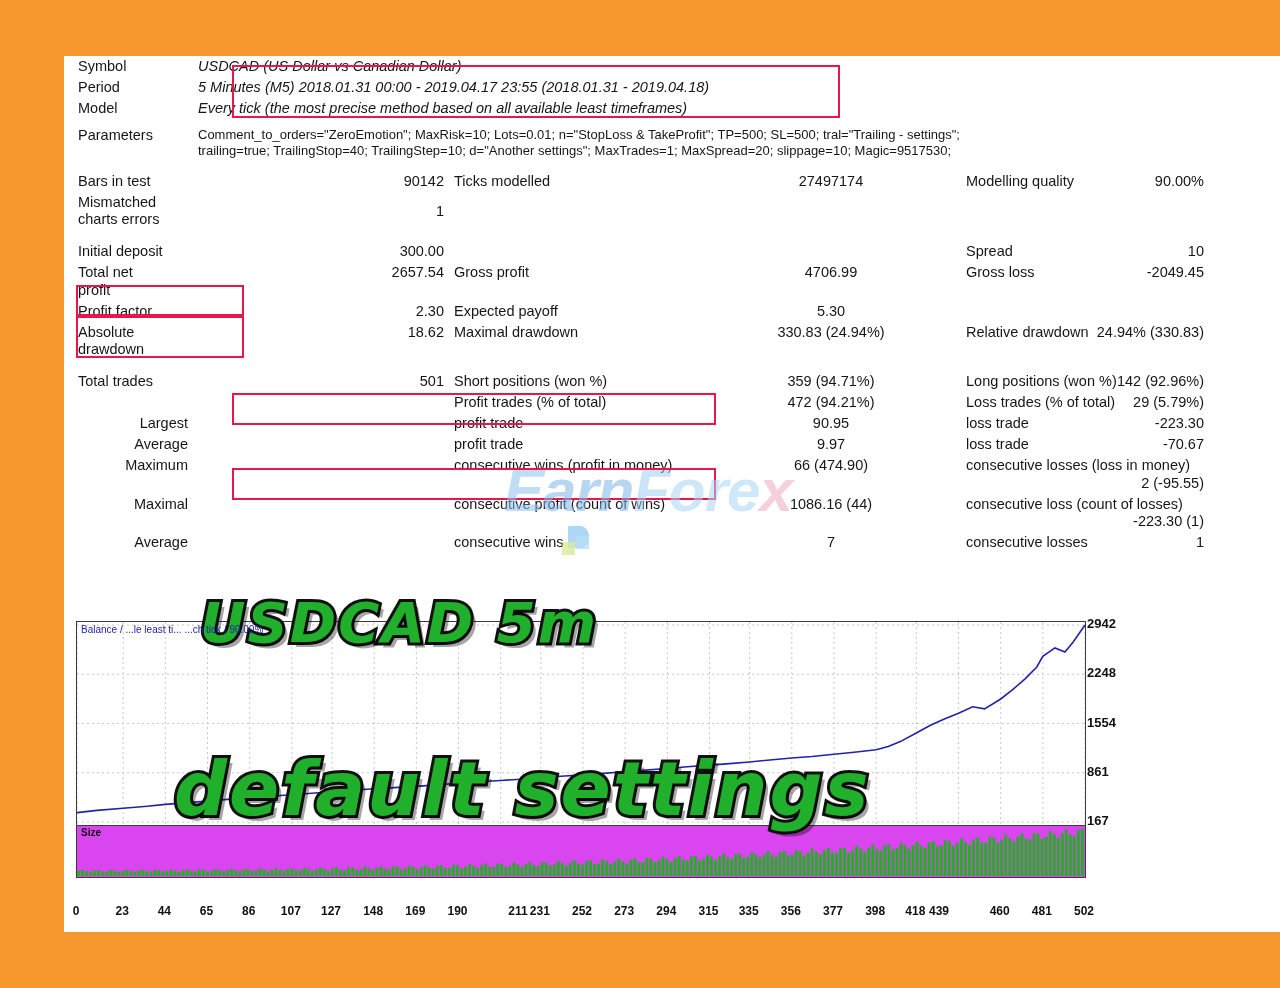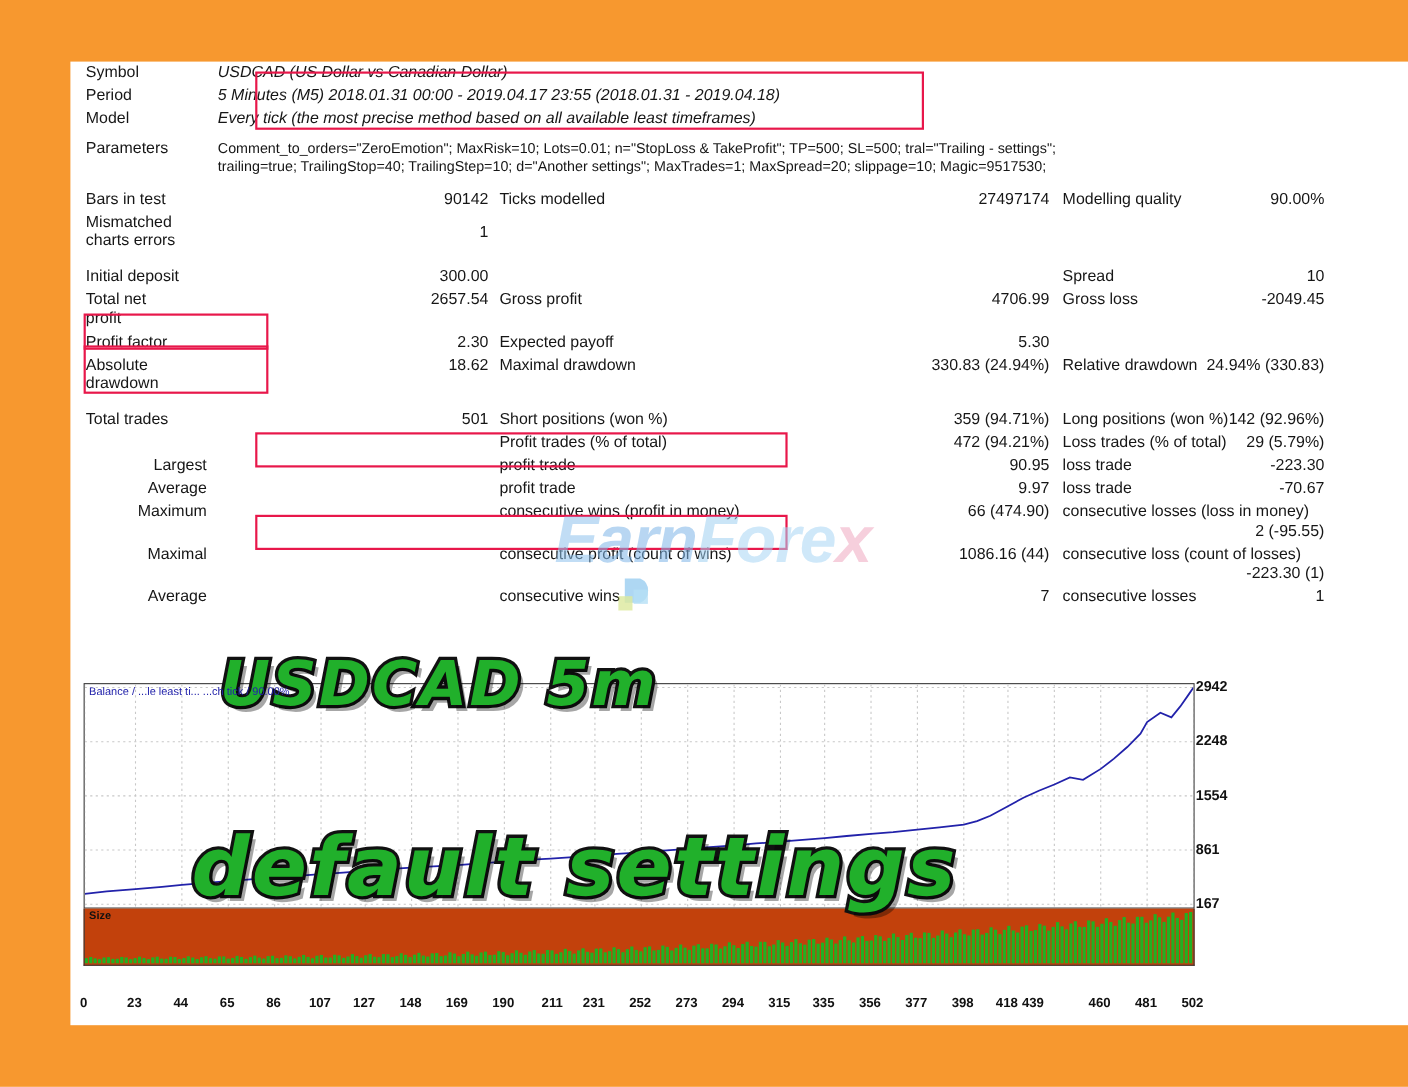--- a/index.html
+++ b/index.html
@@ -19,21 +19,21 @@
   
   .report{
     position:absolute;left:0;top:0;width:1152px;
     font-size:14.5px;color:#161616;
   }
   table.rep{border-collapse:collapse;width:1152px;table-layout:fixed;}
   table.rep td{padding:2px 4px;vertical-align:top;line-height:1.18;}
   .lbl{width:110px;text-align:left;padding-left:14px !important;}
   .val{width:66px;text-align:right;white-space:nowrap;}
   .lbl2{text-align:left;padding-left:6px !important;}
-  .val2{text-align:right;white-space:nowrap;padding-right:6px !important;}
+  .val2{text-align:center;white-space:nowrap;padding-right:6px !important;}
   .lbl3{text-align:left;padding-left:6px !important;}
   .wide{padding-left:6px !important;font-style:italic;}
   .params{font-size:13px;line-height:1.35;padding-left:6px !important;}
   .rightlbl{text-align:right;white-space:nowrap;}
   .spacer td{height:11px;padding:0 !important;}
   .smallspacer td{height:6px;padding:0 !important;}
 
   
   .hl{position:absolute;border:2px solid #E8174A;pointer-events:none;}
   #hl-symbol-period{left:168px;top:9px;width:604px;height:49px;}
@@ -71,21 +71,21 @@
     border:1px solid #3a3a3a;
     background:#ffffff;
     box-sizing:border-box;
     overflow:hidden;
   }
   .chart-size{
     position:relative;
     width:1010px;height:52px;
     border:1px solid #3a3a3a;
     border-top:none;
-    background:#c2410c;
+    background:#d946ef;
     box-sizing:border-box;
     overflow:hidden;
   }
   .legend{
     position:absolute;left:4px;top:2px;
     font-size:10px;color:#2222aa;white-space:nowrap;z-index:4;
   }
   .size-label{
     position:absolute;left:4px;top:1px;
     font-size:10px;color:#111;font-weight:bold;z-index:4;
@@ -634,21 +634,21 @@
       <div class="xtick" style="left: 0px;">0</div>
       <div class="xtick" style="left: 46.1833px;">23</div>
       <div class="xtick" style="left: 88.3506px;">44</div>
       <div class="xtick" style="left: 130.518px;">65</div>
       <div class="xtick" style="left: 172.685px;">86</div>
       <div class="xtick" style="left: 214.853px;">107</div>
       <div class="xtick" style="left: 255.012px;">127</div>
       <div class="xtick" style="left: 297.179px;">148</div>
       <div class="xtick" style="left: 339.347px;">169</div>
       <div class="xtick" style="left: 381.514px;">190</div>
-      <div class="xtick" style="left: 426px;">211</div>
+      <div class="xtick" style="left: 442px;">211</div>
       <div class="xtick" style="left: 463.841px;">231</div>
       <div class="xtick" style="left: 506.008px;">252</div>
       <div class="xtick" style="left: 548.175px;">273</div>
       <div class="xtick" style="left: 590.343px;">294</div>
       <div class="xtick" style="left: 632.51px;">315</div>
       <div class="xtick" style="left: 672.669px;">335</div>
       <div class="xtick" style="left: 714.837px;">356</div>
       <div class="xtick" style="left: 757.004px;">377</div>
       <div class="xtick" style="left: 799.171px;">398</div>
       <div class="xtick" style="left: 839.331px;">418</div>

